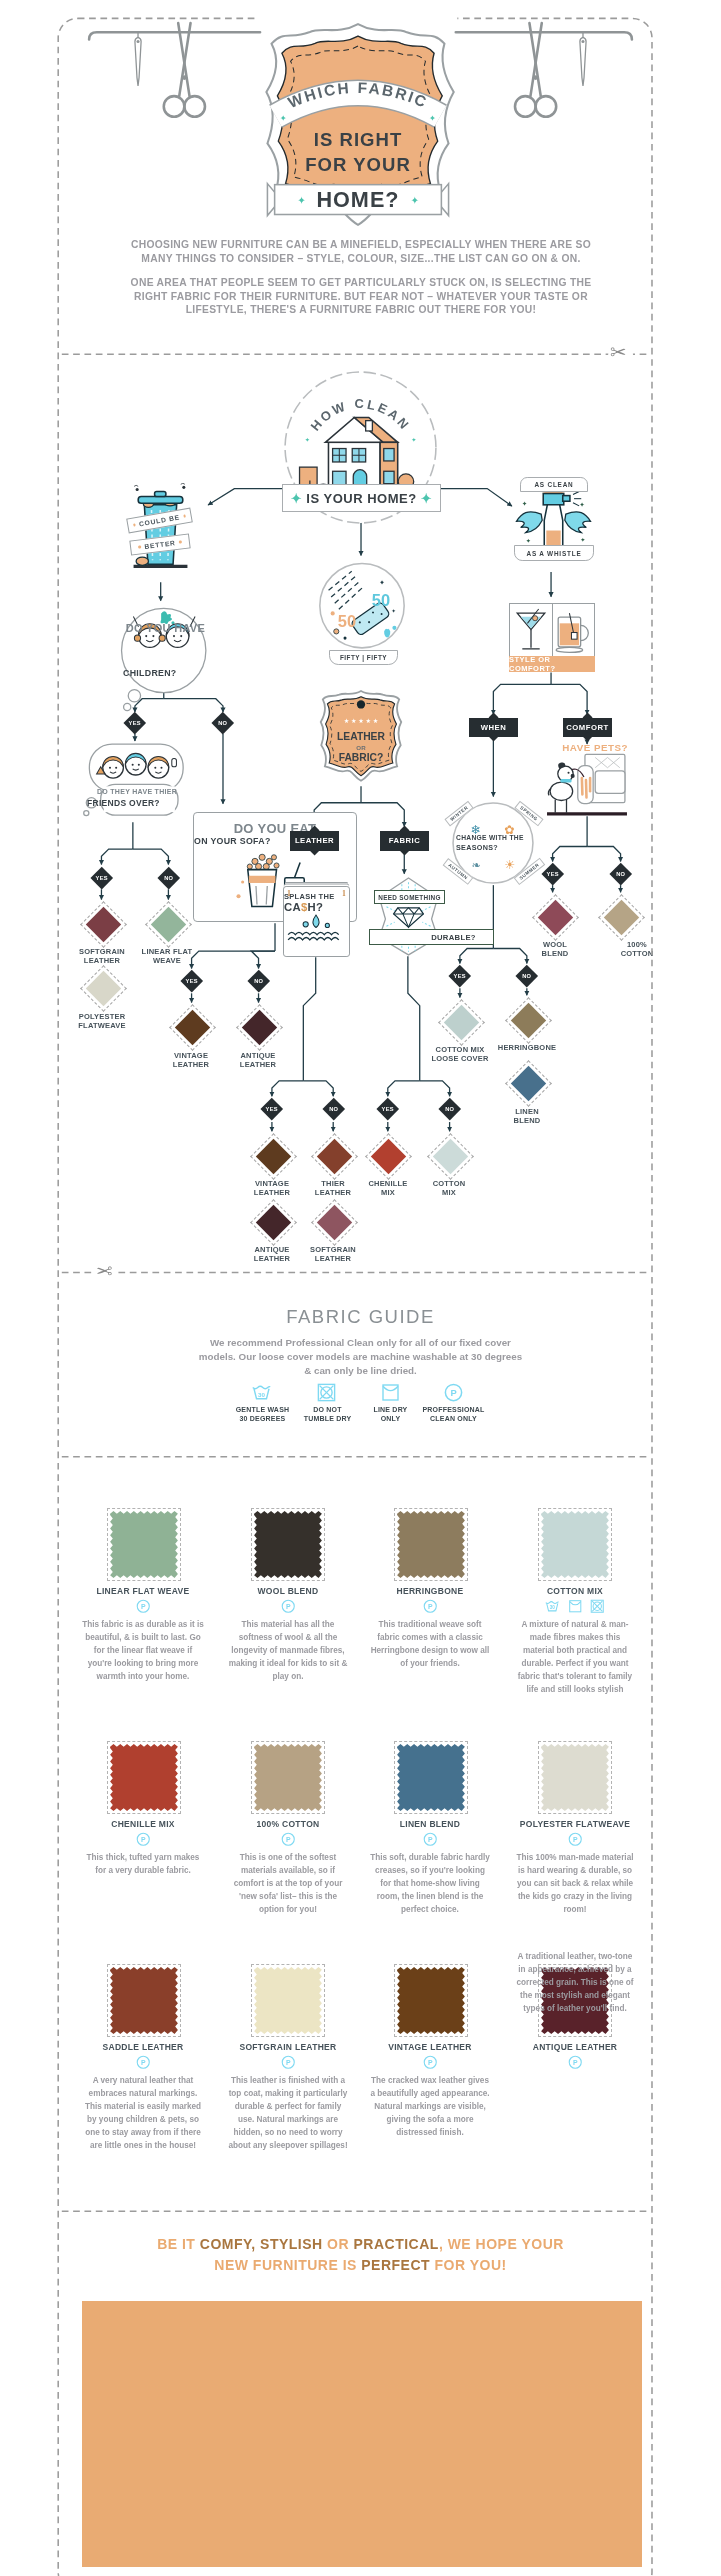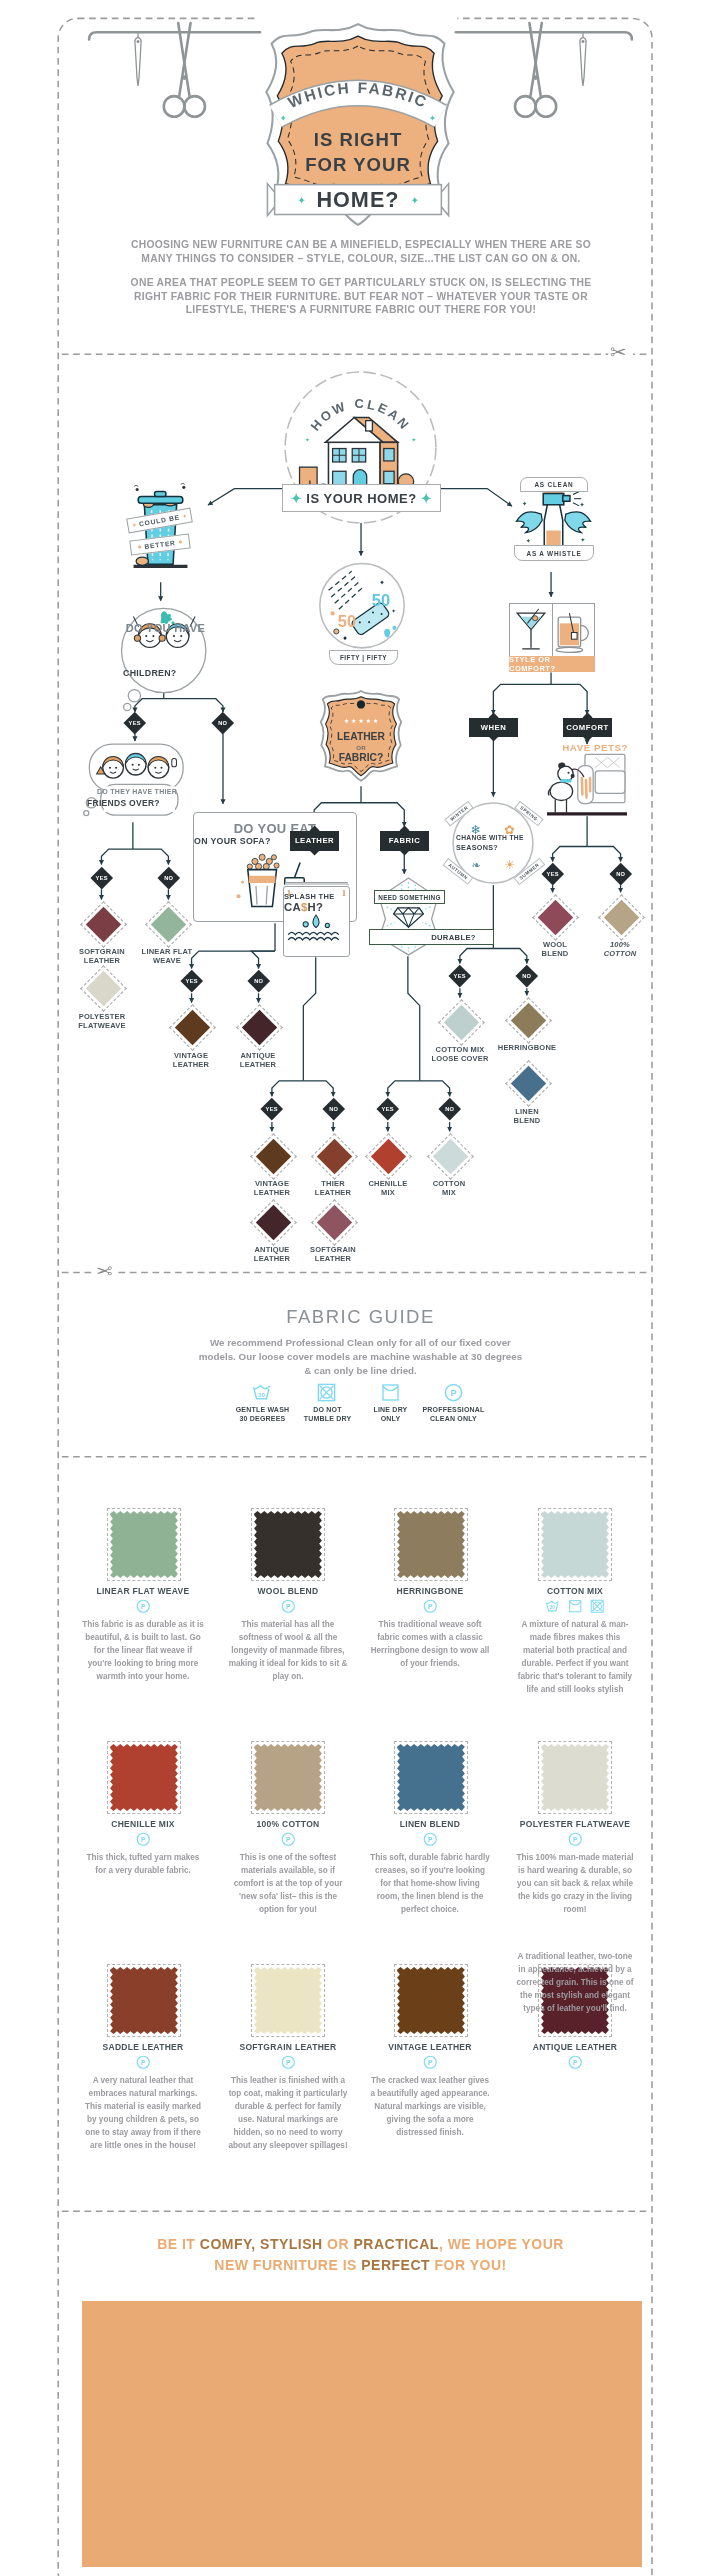--- a/index.html
+++ b/index.html
@@ -649,21 +649,21 @@
   <div class="abs fdl" style="left:419px;top:1046px;">COTTON MIX
 LOOSE COVER</div>
   <div class="abs fdw" style="left:539px;top:901px;">
       <div class="fd" style="background: rgb(142, 74, 88);"></div>
     </div>
   <div class="abs fdl" style="left:514px;top:941px;">WOOL
 BLEND</div>
   <div class="abs fdw" style="left:605px;top:901px;">
       <div class="fd" style="background: rgb(181, 164, 134);"></div>
     </div>
-  <div class="abs fdl" style="left:579px;top:941px;font-style:italic;">100%
+  <div class="abs fdl" style="left:596px;top:941px;">100%
 COTTON</div>
   <div class="abs fdw" style="left:512px;top:1004px;">
       <div class="fd" style="background: rgb(141, 124, 90);"></div>
     </div>
   <div class="abs fdl" style="left:486px;top:1044px;">HERRINGBONE</div>
   <div class="abs fdw" style="left:512px;top:1067px;">
       <div class="fd" style="background: rgb(72, 112, 140);"></div>
     </div>
   <div class="abs fdl" style="left:486px;top:1108px;">LINEN
 BLEND</div>

